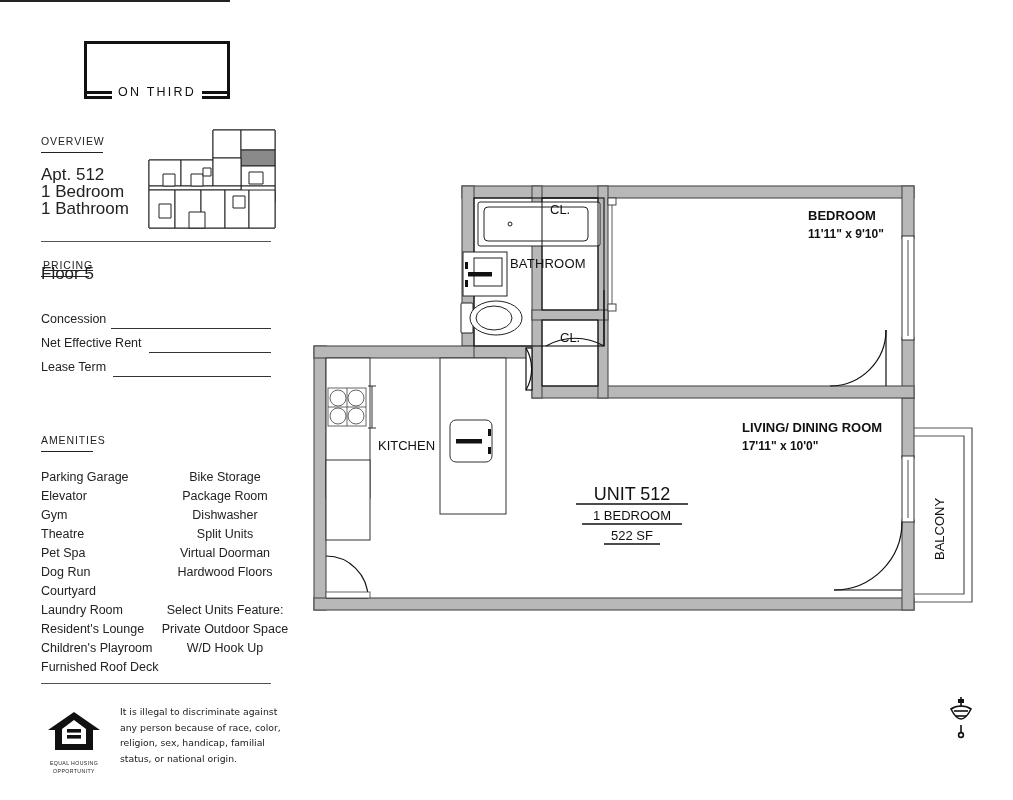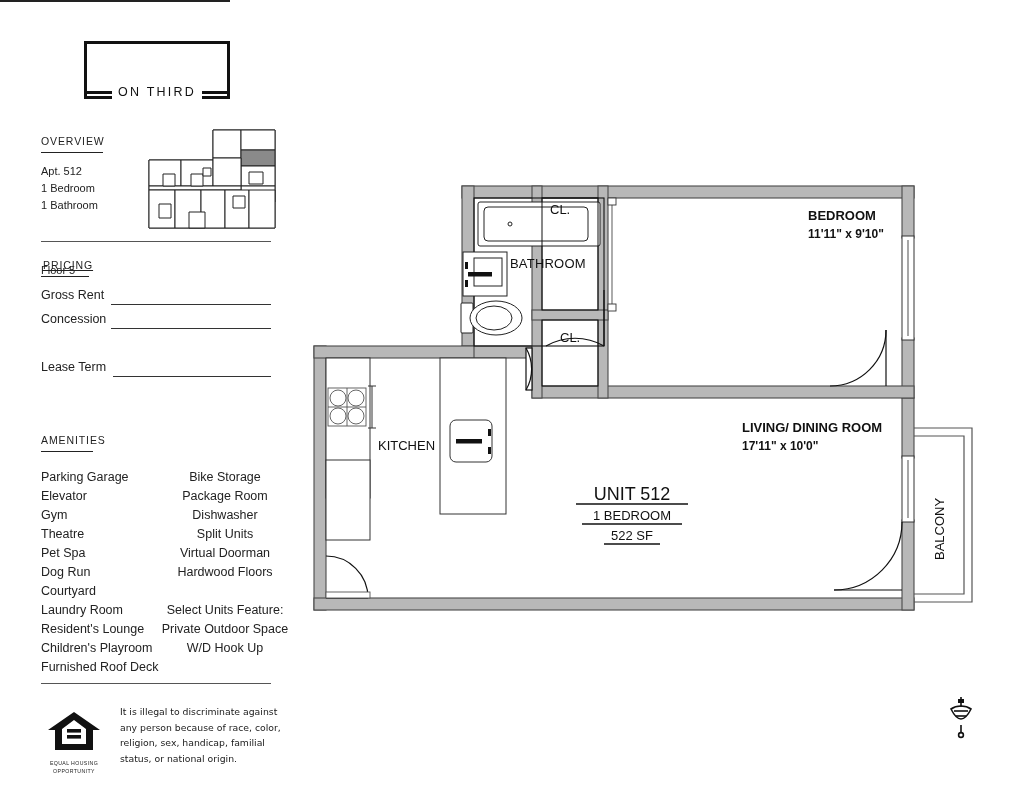--- a/index.html
+++ b/index.html
@@ -83,21 +83,21 @@
     height: 1px;
     background: #555;
   }
 
   
   #overview-head { left: 41px; top: 135px; }
   #overview-rule { left: 41px; top: 152px; width: 62px; }
   .ov-line {
     position: absolute;
     left: 41px;
-    font-size: 11px;
+    font-size: 17px;
     color: #222;
     white-space: nowrap;
   }
   #ov0 { top: 165px; }
   #ov1 { top: 182px; }
   #ov2 { top: 199px; }
   #ov3 { top: 216px; margin-top: 48px; }
   #overview-bottom-rule { left: 41px; top: 241px; width: 230px; }
 
   
@@ -251,27 +251,27 @@
       <path d="M104 44 H118 V56 H104 Z"></path>
       <path d="M44 84 H60 V100 H44 Z"></path>
       <path d="M88 68 H100 V80 H88 Z"></path>
       <path d="M14 76 H26 V90 H14 Z"></path>
     </g>
   </svg>
 
   <div class="sec-head" id="pricing-head">PRICING</div>
   <div class="sec-rule" id="pricing-rule"></div>
 
-  <div class="price-row" id="pr0">
-    <span class="lbl">Gross Rent</span>
-    <span class="fill" style="width:160px"></span>
-  </div>
   <div class="price-row" id="pr1">
     <span class="lbl">Concession</span>
     <span class="fill" style="width:160px"></span>
+  </div>
+  <div class="price-row" id="pr2">
+    <span class="lbl">Net Effective Rent</span>
+    <span class="fill" style="width:122px"></span>
   </div>
   <div class="price-row" id="pr3">
     <span class="lbl">Lease Term</span>
     <span class="fill" style="width:158px"></span>
   </div>
   <div id="pricing-bottom-rule"></div>
 
   <div class="sec-head" id="amen-head">AMENITIES</div>
   <div class="sec-rule" id="amen-rule"></div>
 

